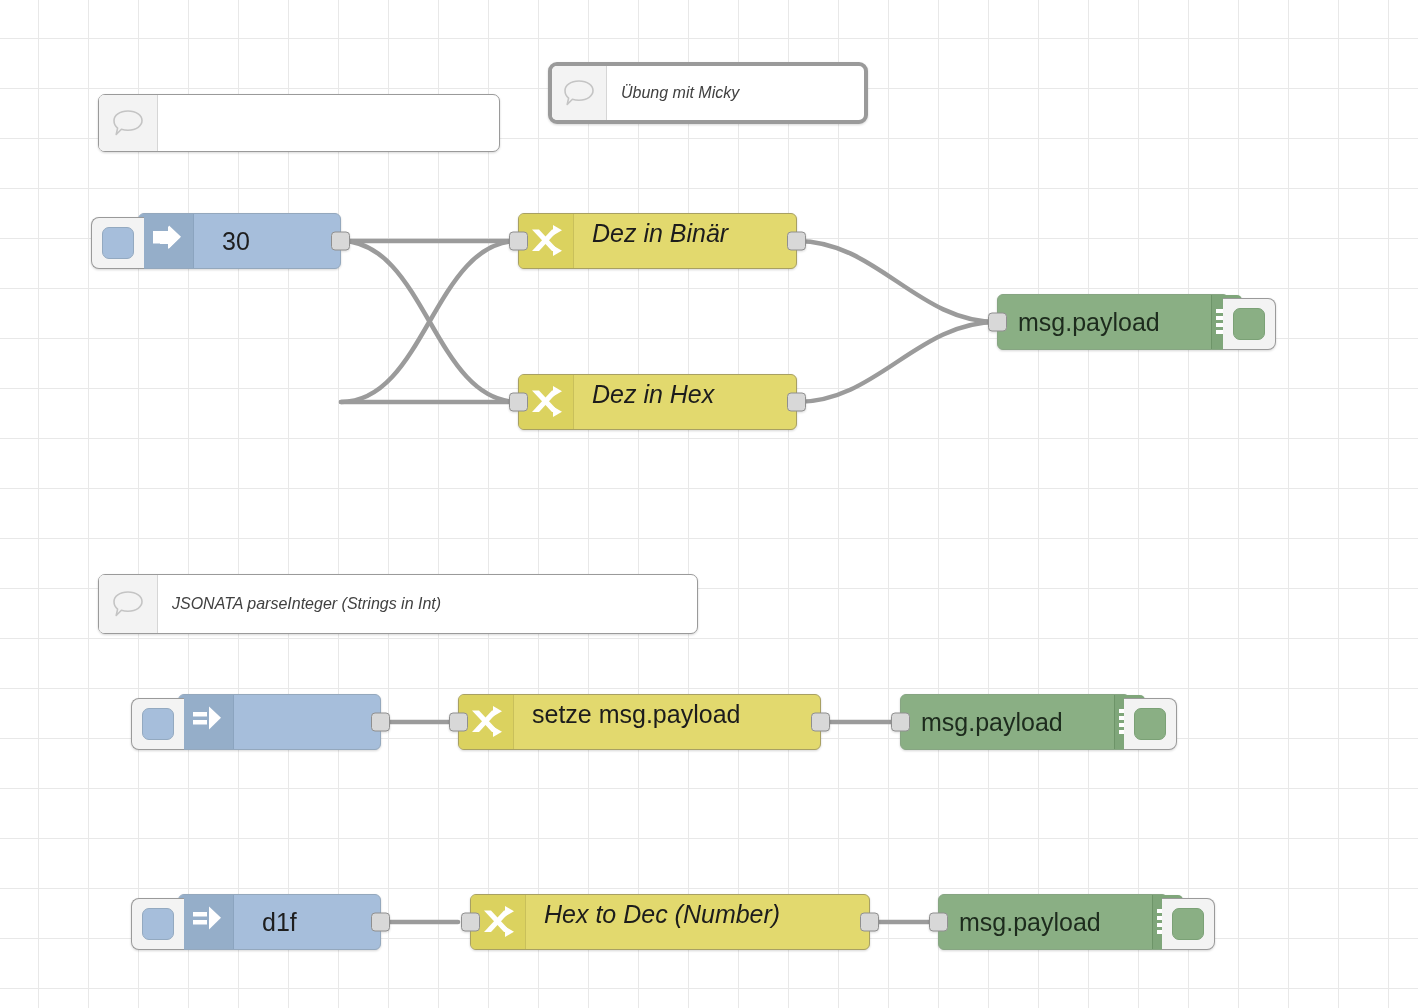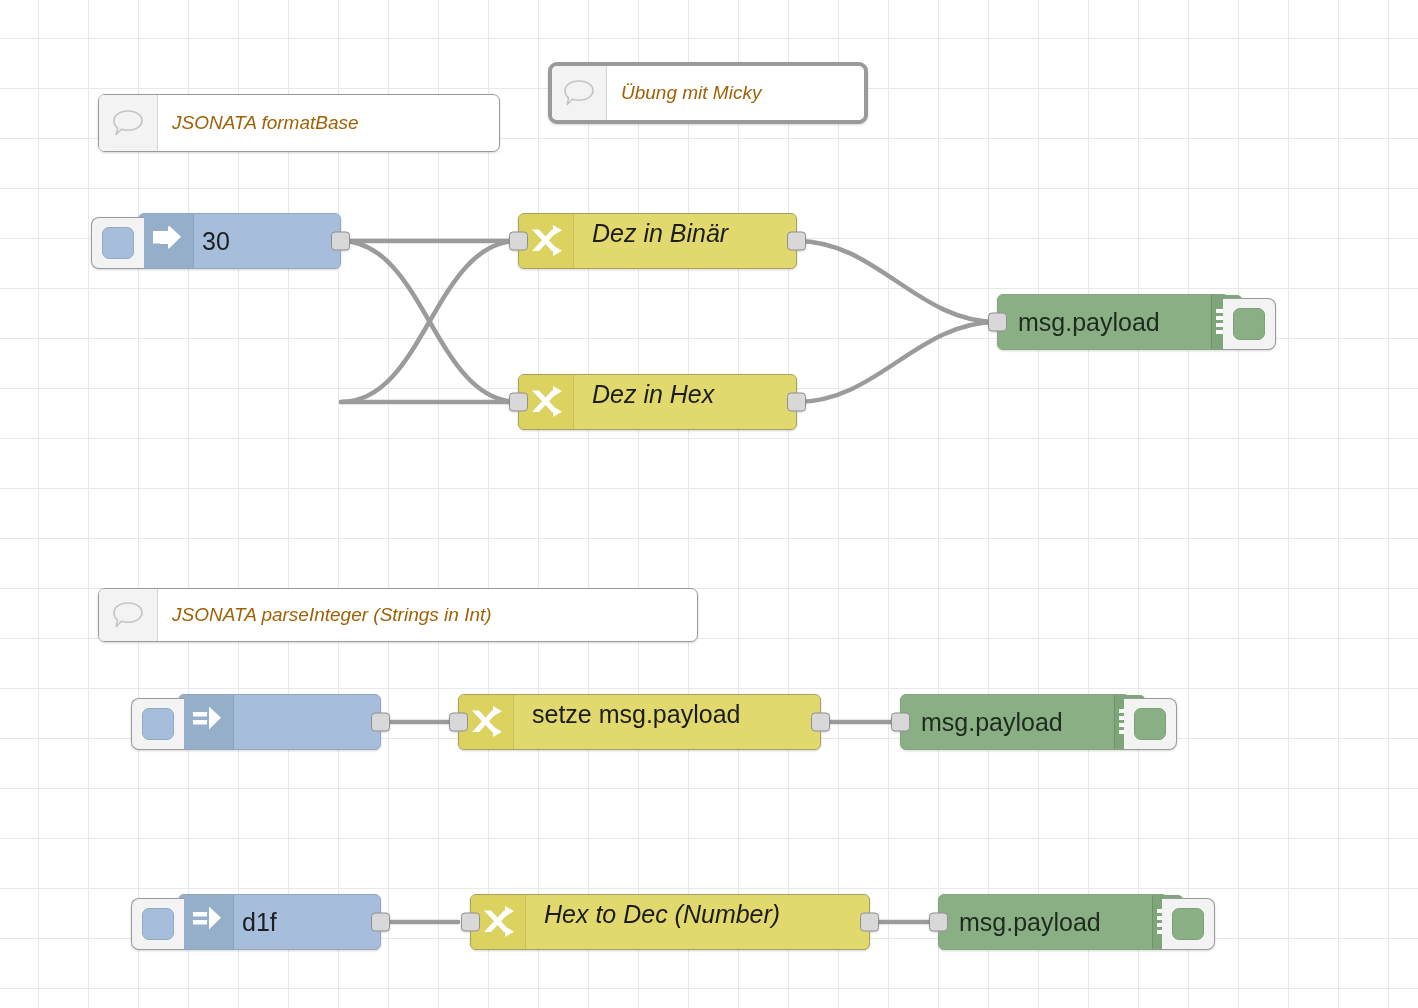--- a/index.html
+++ b/index.html
@@ -65,23 +65,23 @@
     border-radius: 5px 0 0 5px;
     display: flex;
     align-items: center;
     justify-content: center;
   }
   .comment .label {
     flex: 1;
     display: flex;
     align-items: center;
     padding: 0 18px 0 14px;
-    font-size: 19px;
+    font-size: 16px;
     font-style: italic;
-    color: #a16207;
+    color: #404040;
     white-space: nowrap;
   }
 
   
   .node.inject {
     background: #a6bedb;
     border-color: #94a8bd;
     border-radius: 6px;
   }
   .inject .icon-box {
@@ -90,21 +90,21 @@
     border-radius: 5px 0 0 5px;
     display: flex;
     align-items: center;
     justify-content: center;
     border-right: 1px solid #8ba4bf;
   }
   .inject .label {
     flex: 1;
     display: flex;
     align-items: center;
-    padding: 0 20px 0 8px;
+    padding: 0 20px 0 28px;
     font-size: 25px;
     color: #1e1e1e;
     white-space: nowrap;
   }
   .inject-btn {
     position: absolute;
     left: -48px;
     top: 3px;
     width: 52px;
     height: 50px;
@@ -245,21 +245,20 @@
   </svg>
 
   <div class="node comment" style="left:98px; top:94px; width:402px; height:58px;">
     <div class="icon-box">
       <svg class="glyph" width="34" height="30" viewBox="0 0 34 30" xmlns="http://www.w3.org/2000/svg">
         <path d="M17 3 C 25.5 3 31 7.4 31 12.6 C 31 17.8 25.5 22.2 17 22.2
                  C 14.6 22.2 12.4 21.9 10.4 21.3 L 5.2 26.5 L 6.6 20.2
                  C 4.2 18.3 3 15.6 3 12.6 C 3 7.4 8.5 3 17 3 Z" fill="none" stroke="#c4c4c4" stroke-width="1.6" stroke-linejoin="round"></path>
       </svg>
     </div>
-    <div class="label">JSONATA formatBase</div>
   </div>
 
   <div class="node comment selected" style="left:548px; top:62px; width:320px; height:62px;">
     <div class="icon-box" style="width:54px;">
       <svg class="glyph" width="34" height="30" viewBox="0 0 34 30" xmlns="http://www.w3.org/2000/svg">
         <path d="M17 3 C 25.5 3 31 7.4 31 12.6 C 31 17.8 25.5 22.2 17 22.2
                  C 14.6 22.2 12.4 21.9 10.4 21.3 L 5.2 26.5 L 6.6 20.2
                  C 4.2 18.3 3 15.6 3 12.6 C 3 7.4 8.5 3 17 3 Z" fill="none" stroke="#c4c4c4" stroke-width="1.6" stroke-linejoin="round"></path>
       </svg>
     </div>
@@ -320,21 +319,21 @@
         <rect x="4" y="10" width="22" height="4" fill="#ffffff"></rect>
         <rect x="4" y="17" width="22" height="4" fill="#ffffff"></rect>
         <rect x="4" y="24" width="22" height="4" fill="#ffffff"></rect>
       </svg>
     </div>
     <div class="debug-btn">
       <i></i>
     </div>
   </div>
 
-  <div class="node comment" style="left:98px; top:588px; width:600px; height:54px;">
+  <div class="node comment" style="left:98px; top:574px; width:600px; height:60px;">
     <div class="icon-box">
       <svg class="glyph" width="34" height="30" viewBox="0 0 34 30" xmlns="http://www.w3.org/2000/svg">
         <path d="M17 3 C 25.5 3 31 7.4 31 12.6 C 31 17.8 25.5 22.2 17 22.2
                  C 14.6 22.2 12.4 21.9 10.4 21.3 L 5.2 26.5 L 6.6 20.2
                  C 4.2 18.3 3 15.6 3 12.6 C 3 7.4 8.5 3 17 3 Z" fill="none" stroke="#c4c4c4" stroke-width="1.6" stroke-linejoin="round"></path>
       </svg>
     </div>
     <div class="label">JSONATA parseInteger (Strings in Int)</div>
   </div>
 

